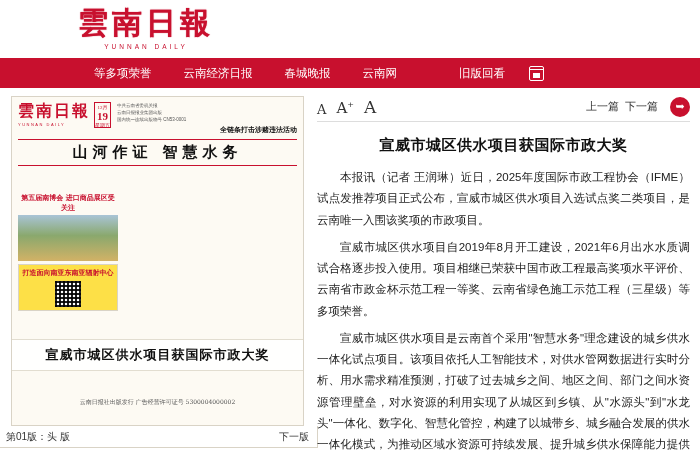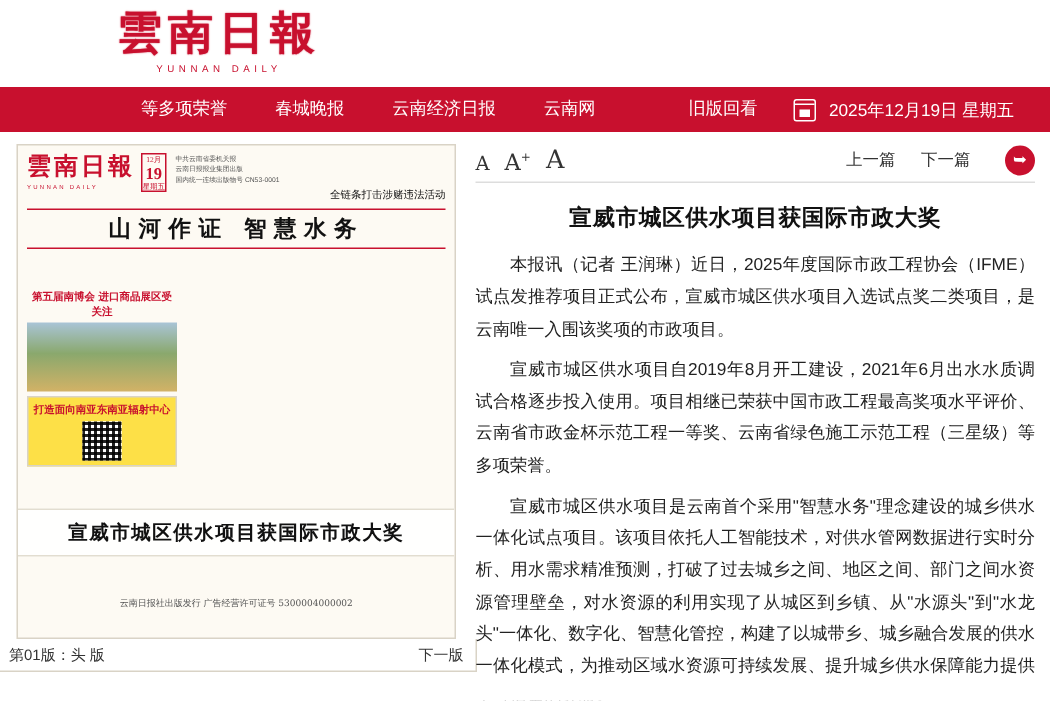--- a/index.html
+++ b/index.html
@@ -145,21 +145,21 @@
     flex: 1;
     font-size: 4.5px;
     color: #555;
     line-height: 1.5;
     padding: 1px 0 0 6px;
   }
   .p-headline-small {
     font-size: 7px;
     color: #111;
     font-family: "DejaVu Serif", serif;
-    font-weight: normal;
+    font-weight: bold;
     margin-top: 2px;
     text-align: right;
   }
   .p-banner {
     margin-top: 3px;
     font-family: "DejaVu Serif", serif;
     font-weight: bold;
     font-size: 15px;
     color: #111;
     text-align: center;
@@ -297,21 +297,21 @@
   .font-sizes { display: flex; align-items: flex-end; gap: 10px; color: #333; }
   .fs-a { font-family: "DejaVu Serif", serif; cursor: pointer; }
   .fs-1 { font-size: 13px; }
   .fs-2 { font-size: 15px; position: relative; }
   .fs-2:after { content:"+"; font-size: 8px; vertical-align: super; }
   .fs-3 { font-size: 17px; }
   .toolbar-right {
     margin-left: auto;
     display: flex;
     align-items: center;
-    gap: 17px;
+    gap: 6px;
     font-size: 11px;
     color: #333;
   }
   .toolbar-right .lnk { cursor: pointer; }
   .round-btn {
     width: 20px; height: 20px; border-radius: 50%;
     background: #c8102e; color: #fff;
     display: flex; align-items: center; justify-content: center;
     font-size: 11px; margin-left: 6px; cursor: pointer;
   }
@@ -349,26 +349,25 @@
 
   <div class="masthead">
     <div class="logo-wrap">
       <div class="logo-cn">雲南日報</div>
       <div class="logo-en">YUNNAN DAILY</div>
     </div>
   </div>
 
   <div class="navbar">
     <div class="nav-item">等多项荣誉</div>
+    <div class="nav-item">云南经济日报</div>
     <div class="nav-item">春城晚报</div>
-    <div class="nav-item">云南经济日报</div>
     <div class="nav-item">云南网</div>
     <div class="nav-item sep">旧版回看</div>
     <span class="cal-icon"></span>
-    <div class="nav-date">2025年12月19日 星期五</div>
   </div>
 
   <div class="content">
 
     <div class="paper-col">
       <div class="paper">
 
         <div class="p-top">
           <div>
             <div class="p-logo">雲南日報</div>

